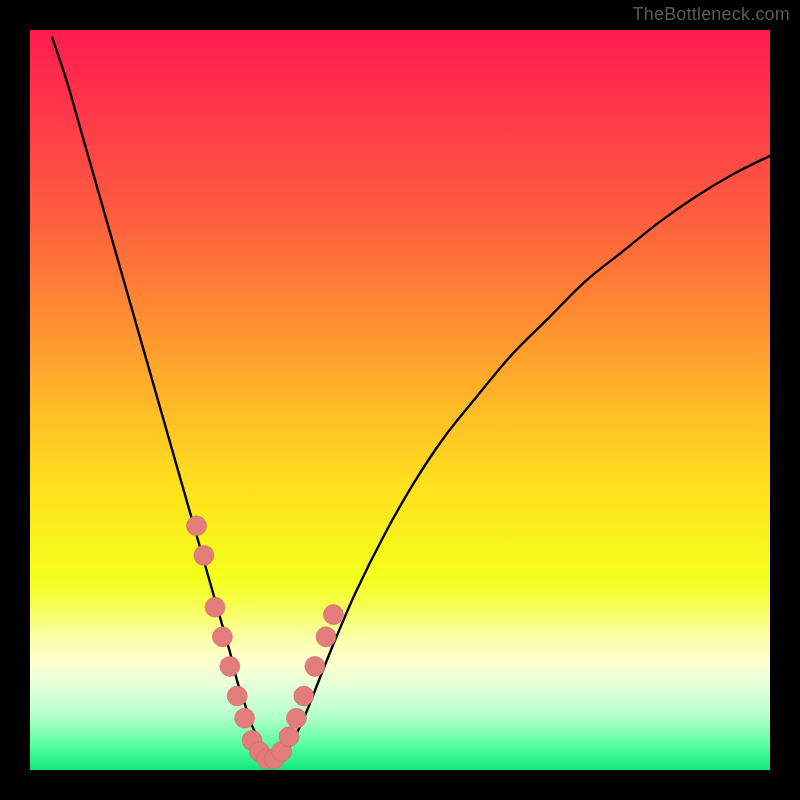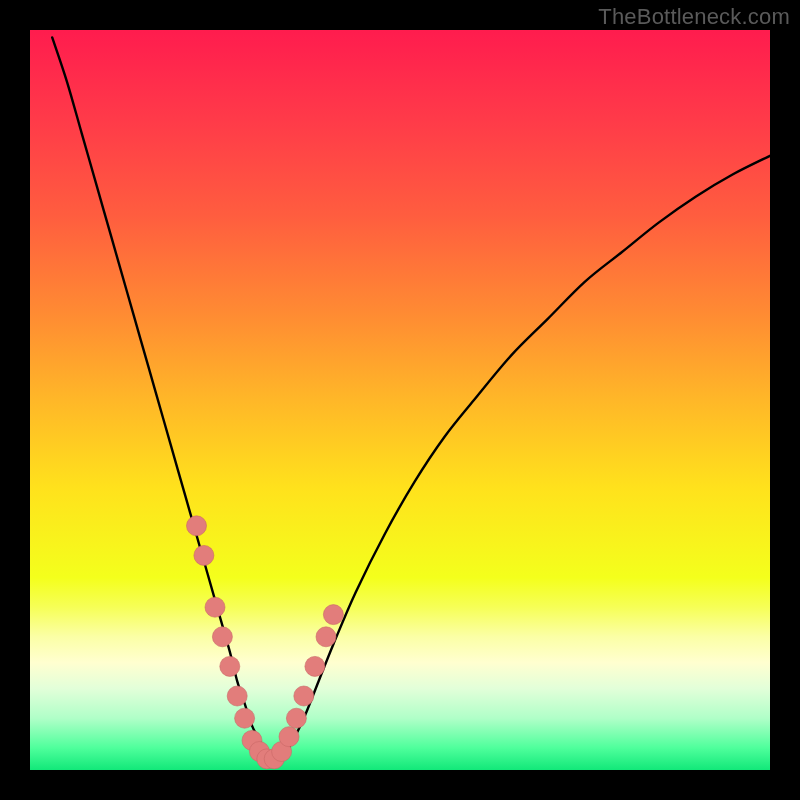--- a/index.html
+++ b/index.html
@@ -36,21 +36,21 @@
     left: 0;
     top: 0;
     width: 100%;
     height: 100%;
   }
   .watermark {
     position: absolute;
     top: 4px;
     right: 10px;
     font-family: Arial, Helvetica, sans-serif;
-    font-size: 22px;
+    font-size: 18px;
     font-weight: 400;
     color: #5a5a5a;
     letter-spacing: 0.2px;
     user-select: none;
   }
 </style>
 </head>
 <body>
 
 <div class="stage">

